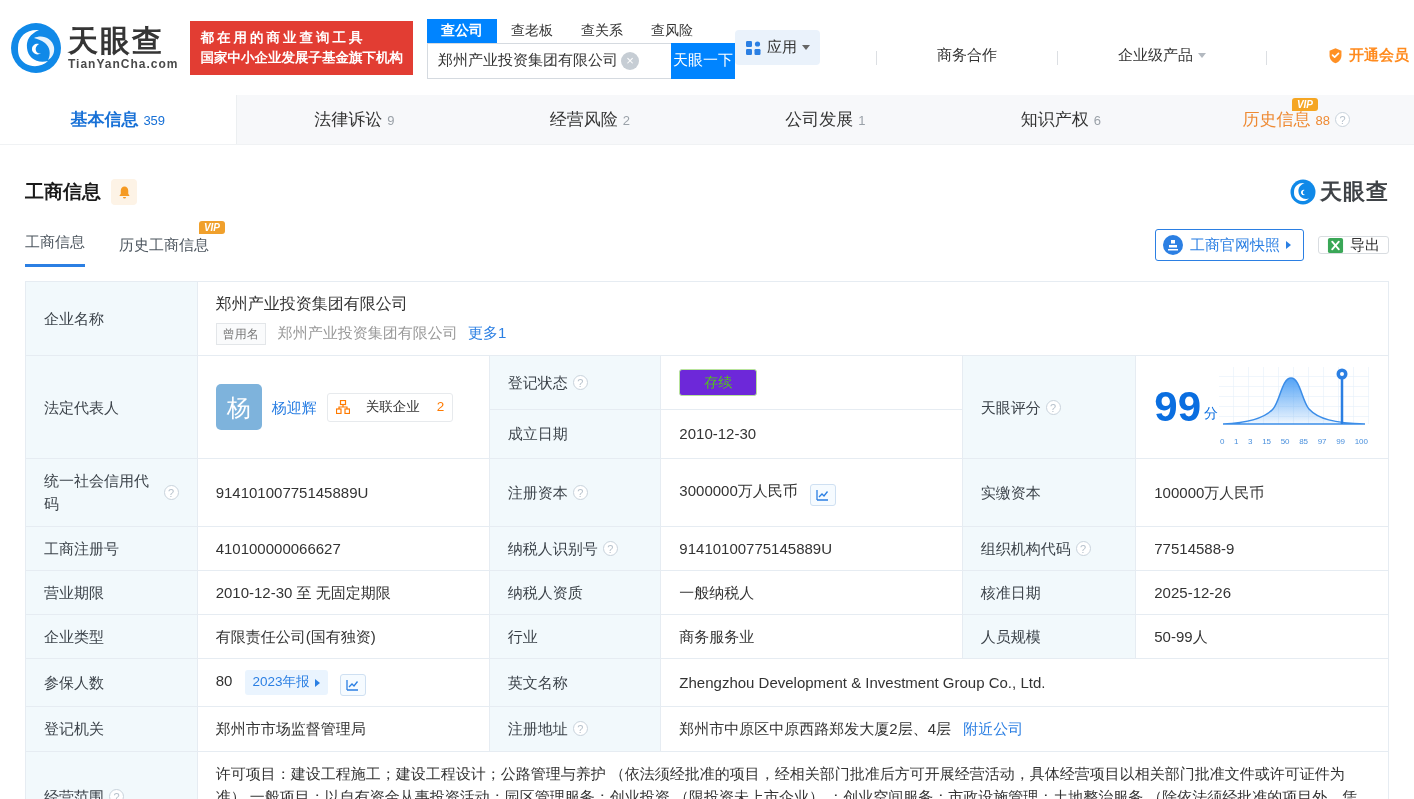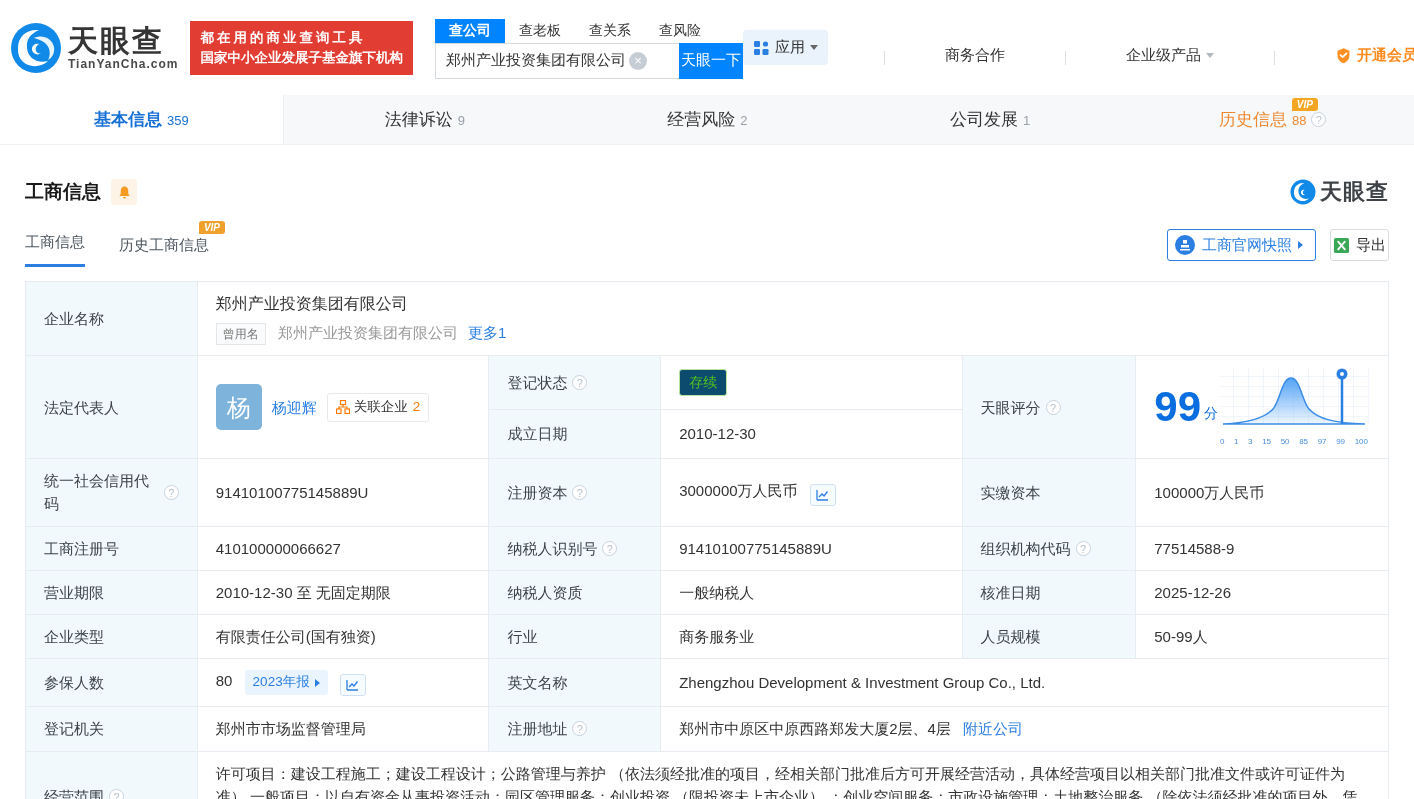--- a/index.html
+++ b/index.html
@@ -9,21 +9,21 @@
   
   .topbar { display:flex; align-items:center; height:95px; padding:0 14px 0 10px; background:#fff; }
   .logo { display:flex; align-items:center; cursor:pointer; }
   .logo-mark { width:52px; height:52px; }
   .logo-text { margin-left:6px; }
   .logo-cn { font-size:30px; font-weight:bold; color:#353535; letter-spacing:2px; line-height:32px; }
   .logo-en { font-size:12px; color:#4a4a4a; letter-spacing:1px; font-weight:bold; }
   .slogan { background:#e23d33; color:#fff; margin-left:12px; padding:7px 10px; font-size:13.5px; font-weight:bold; line-height:20px; white-space:nowrap; }
   .slogan div:first-child { letter-spacing:3px; }
 
-  .search-area { margin-left:22px; width:452px; }
+  .search-area { margin-left:14px; width:452px; }
   .search-tabs { display:flex; align-items:flex-end; height:26px; }
   .stab { font-size:14px; color:#333; padding:3px 14px; cursor:pointer; }
   .stab.active { background:#0084ff; color:#fff; font-weight:bold; }
   .search-bar { display:flex; height:36px; position:relative; }
   .search-input { flex:1; border:1px solid #d5dae0; border-right:none; padding:0 34px 0 10px; font-size:15px; color:#333; outline:none; font-family:inherit; }
   .clear-icon { position:absolute; right:96px; top:9px; width:18px; height:18px; border-radius:50%; background:#c6cdd4; color:#fff; font-size:13px; line-height:17px; text-align:center; cursor:pointer; }
   .search-btn { width:64px; background:#0084ff; color:#fff; border:none; font-size:15px; cursor:pointer; font-family:inherit; }
 
   .top-nav { margin-left:auto; display:flex; align-items:flex-end; font-size:15px; color:#333; white-space:nowrap;gap:44px; }
   .nav-item { display:flex; align-items:center; cursor:pointer; padding:0 4px; }
@@ -53,41 +53,41 @@
   .watermark { margin-left:auto; display:flex; align-items:center; }
   .watermark span { font-size:22px; font-weight:bold; color:#3f4347; letter-spacing:1px; margin-left:4px; }
 
   .subtab-row { display:flex; align-items:flex-end; margin-top:22px; }
   .subtab { font-size:15px; color:#4d565f; padding-bottom:12px; cursor:pointer; position:relative; margin-right:34px; }
   .subtab.active { border-bottom:3px solid #2b7fe3; }
   .subtab .vip-tag { position:absolute; top:-15px; right:-16px; background:#f0a02c; color:#fff; font-size:10px; font-weight:bold; font-style:italic; padding:1px 5px; border-radius:3px 3px 3px 0; }
   .subtab-actions { margin-left:auto; display:flex; align-items:center; margin-bottom:6px; }
   .btn-snapshot { display:flex; align-items:center; border:1px solid #2b7fe3; border-radius:3px; background:#fff; color:#2b7fe3; font-size:15px; height:32px; padding:0 12px 0 6px; cursor:pointer; }
   .btn-snapshot .arrow { width:0; height:0; border-top:4px solid transparent; border-bottom:4px solid transparent; border-left:5px solid #2b7fe3; margin-left:6px; }
-  .btn-export { display:flex; align-items:center; border:1px solid #d9dde1; border-radius:3px; background:#fff; color:#333; font-size:15px; height:32px; padding:0 2px; margin-left:14px; cursor:pointer; }
+  .btn-export { display:flex; align-items:center; border:1px solid #d9dde1; border-radius:3px; background:#fff; color:#333; font-size:15px; height:18px; padding:0 8px; margin-left:14px; cursor:pointer; }
   .btn-export svg { margin-right:6px; }
 
   
   .info-table { width:100%; border-collapse:collapse; margin-top:14px; font-size:15px; }
   .info-table td { border:1px solid #e6ecf2; padding:10px 18px; vertical-align:middle; color:#333; line-height:1.55; }
   td.lbl { background:#f2f9fc; width:175px; color:#3c434a; }
   td.lbl .lblin { display:flex; align-items:center; }
   .link { color:#2b7fe3; cursor:pointer; text-decoration:none; }
   .muted { color:#999; }
   .former-badge { display:inline-block; border:1px solid #e3e6e9; background:#fafbfc; color:#777; font-size:12px; padding:1px 6px; margin-right:8px; }
   .company-name { font-size:16px; color:#333; }
   .row2-high td { height:45px; }
 
   .avatar { width:46px; height:46px; border-radius:5px; background:#7eb3dc; color:#fff; font-size:24px; display:flex; align-items:center; justify-content:center; flex:none; cursor:pointer; }
   .legal-wrap { display:flex; align-items:center; }
-  .rel-badge { display:inline-flex; align-items:center; border:1px solid #e7eaed; border-radius:3px; padding:3px 8px; margin-left:10px; font-size:13.5px; color:#333; cursor:pointer; }
+  .rel-badge { display:inline-flex; align-items:center; border:1px solid #e7eaed; border-radius:3px; padding:3px 8px; margin-left:10px; font-size:13.5px; color:#333; cursor:pointer;gap:12px; }
   .rel-badge b { color:#ff7a00; font-weight:normal; margin-left:5px; }
   .rel-badge svg { margin-right:4px; }
 
-  .status-badge { display:inline-block; border:1px solid #b8e39b; background:#0c4a6e; color:#52c41a; font-size:14px; padding:2px 9px; border-radius:3px; }
+  .status-badge { display:inline-block; border:1px solid #b8e39b; background:#6d28d9; color:#52c41a; font-size:14px; padding:2px 24px; border-radius:3px; }
 
   .trend-box { display:inline-flex; align-items:center; justify-content:center; width:26px; height:22px; border:1px solid #cfe0f2; border-radius:3px; background:#f6fbff; margin-left:8px; vertical-align:-5px; cursor:pointer; }
   .report-badge { display:inline-flex; align-items:center; background:#eaf4fe; color:#2b7fe3; font-size:13.5px; padding:2px 8px; border-radius:3px; margin-left:8px; cursor:pointer; }
   .report-badge .arrow { width:0; height:0; border-top:4px solid transparent; border-bottom:4px solid transparent; border-left:5px solid #2b7fe3; margin-left:5px; }
 
   .score-cell { display:flex; align-items:center; }
   .score-num { font-size:42px; font-weight:bold; color:#0a6ee0; line-height:1; }
   .score-unit { font-size:14px; color:#0a6ee0; margin:14px 0 0 3px; }
   .score-chart { margin-left:auto; width:152px; }
   .ticks { display:flex; justify-content:space-between; font-size:8px; color:#4a90dd; padding:0 2px; margin-top:1px; }
@@ -186,20 +186,24 @@
       <span>法律诉讼</span>
       <span class="cnt">9</span>
     </div>
     <div class="ctab">
       <span>经营风险</span>
       <span class="cnt">2</span>
     </div>
     <div class="ctab">
       <span>公司发展</span>
       <span class="cnt">1</span>
+    </div>
+    <div class="ctab">
+      <span>知识产权</span>
+      <span class="cnt">6</span>
     </div>
     <div class="ctab orange">
       <span class="vip-badge">VIP</span>
       <span>历史信息</span>
       <span class="cnt">88</span>
       <span class="help">?</span>
     </div>
   </div>
 
   <main class="content">

